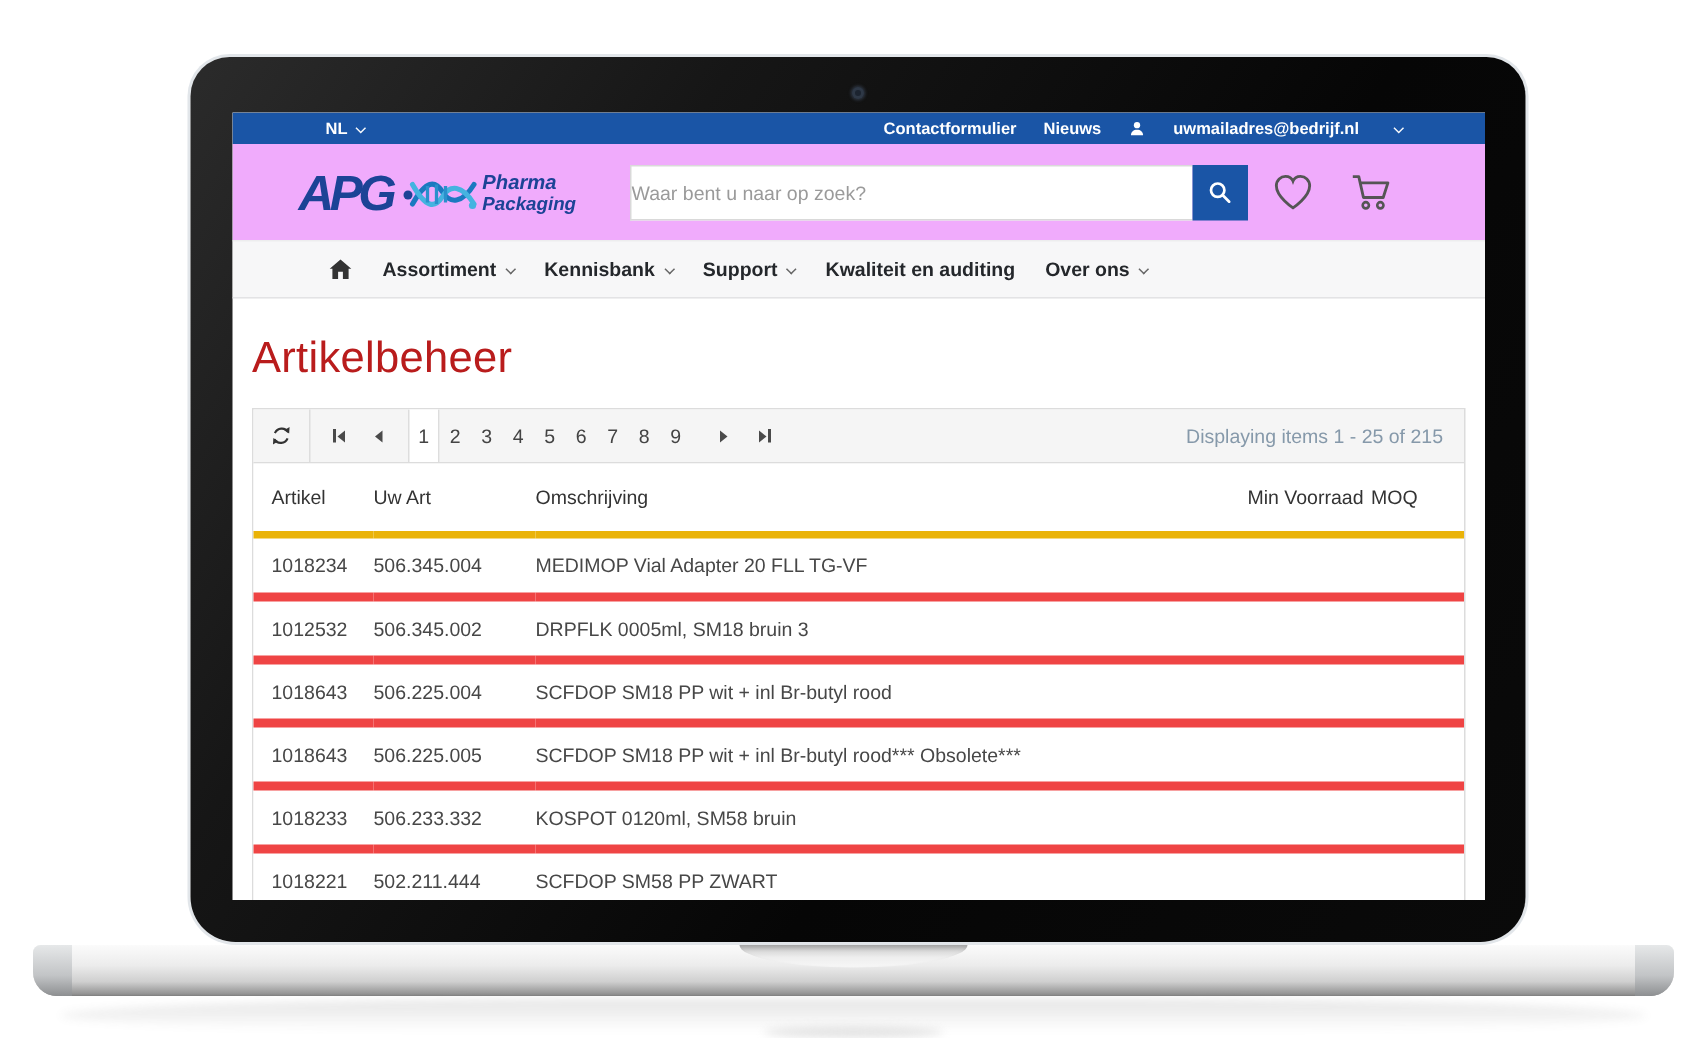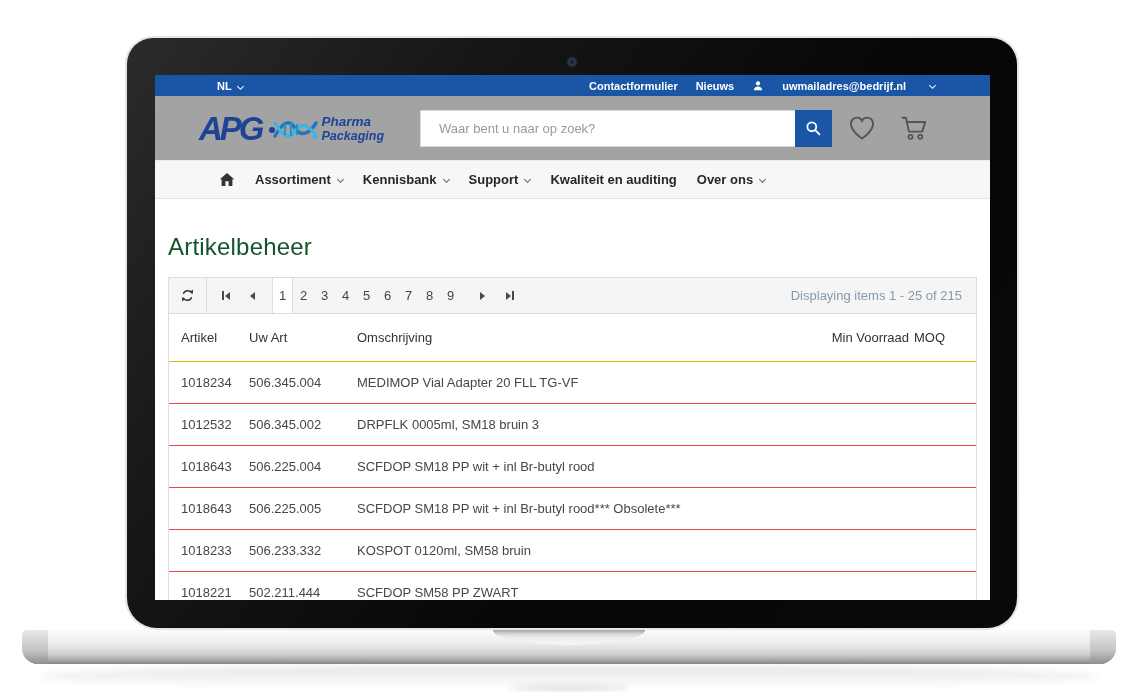--- a/index.html
+++ b/index.html
@@ -39,49 +39,49 @@
   .topbar { height:21px; background:#1a55a6; color:#fff; display:flex; align-items:center;
             justify-content:space-between; padding:0 55px 0 62px; font-size:11px; font-weight:bold; }
   .topbar a, .topbar .tb-item { color:#fff; text-decoration:none; cursor:pointer; }
   .topbar-right { display:flex; align-items:center; gap:18px; }
   .chev { display:inline-block; width:6px; height:6px; border-right:1.4px solid #555;
           border-bottom:1.4px solid #555; transform:rotate(45deg); margin-left:6px; vertical-align:2px; }
   .chev-white { width:5px; height:5px; border-color:rgba(255,255,255,.95); vertical-align:1px; }
   .user-wrap { display:flex; align-items:center; gap:18px; }
 
   
-  .header { height:64px; display:flex; align-items:center; padding:0 62px 0 44px; background:#a3a3a3; }
+  .header { height:64px; display:flex; align-items:center; padding:0 62px 0 44px; background:#f0abfc; }
   .logo { display:flex; align-items:center; width:201px; cursor:pointer; }
   .logo-apg { font-size:33px; font-weight:bold; font-style:italic; color:#1c4396;
               letter-spacing:-3px; line-height:1; }
   .logo-dna { margin:2px 4px 0 6px; }
   .logo-sub { display:flex; flex-direction:column; font-style:italic; font-weight:bold;
               color:#1c4396; line-height:1.05; margin-top:2px; }
   .logo-sub .l1 { font-size:13.5px; }
   .logo-sub .l2 { font-size:12.5px; }
   .search { width:412px; margin-left:20px; display:flex; height:37px; }
-  .search input { flex:1; border:1px solid #d9d9d9; border-right:none; padding:0 18px;
+  .search input { flex:1; border:1px solid #d9d9d9; border-right:none; padding:0 0;
                   font-size:13px; color:#444; outline:none; font-family:inherit; }
   .search input::placeholder { color:#9a9a9a; }
   .search button { width:37px; height:37px; background:#1a55a6; border:none; cursor:pointer;
                    display:flex; align-items:center; justify-content:center; }
   .hicons { margin-left:auto; display:flex; align-items:center; gap:24px; }
   .hicon { cursor:pointer; display:flex; }
 
   
   .nav { height:39px; background:#f7f7f8; border-top:1px solid #ededee; border-bottom:1px solid #e3e3e5;
          display:flex; align-items:center; padding:0 0 0 64px; gap:20px; }
   .nav-home { display:flex; cursor:pointer; }
   .nav-items { display:flex; gap:20px; }
   .nav-item { font-size:13px; font-weight:bold; color:#24272b; cursor:pointer; white-space:nowrap;text-align:right; }
   .nav-item .chev { width:5px; height:5px; border-color:#666; margin-left:7px; }
 
   
   .main { padding:0 13px; }
-  .page-title { font-size:24px; font-weight:normal; color:#14532d; margin:34px 0 16px; letter-spacing:.2px; }
+  .page-title { font-size:29px; font-weight:normal; color:#b91c1c; margin:24px 0 16px; letter-spacing:.2px; }
 
   .grid { border:1px solid #dcdcdc; }
   .toolbar { height:36px; background:#f5f5f5; border-bottom:1px solid #dcdcdc;
              display:flex; align-items:center; font-size:13px; color:#444; }
   .tb-refresh { width:38px; height:100%; display:flex; align-items:center; justify-content:center;
                 border-right:1px solid #ddd; cursor:pointer; }
   .tb-btn { width:27px; height:100%; display:flex; align-items:center; justify-content:center;
             cursor:pointer; gap:1px; }
   .tri-l { width:0; height:0; border-right:5px solid #4a4a4a; border-top:4px solid transparent;
            border-bottom:4px solid transparent; }
@@ -90,22 +90,22 @@
   .tb-bar { width:2px; height:9px; background:#4a4a4a; }
   .pages { display:flex; height:100%; margin-left:6px; }
   .page-num { width:21px; height:100%; display:flex; align-items:center; justify-content:center;
               cursor:pointer; color:#444; }
   .page-num.current { background:#fff; border-left:1px solid #ddd; border-right:1px solid #ddd; }
   .tb-status { margin-left:auto; padding-right:14px; color:#8699aa; font-size:13px; }
 
   table { width:100%; border-collapse:collapse; table-layout:fixed; background:#fff; }
   col.c1{width:80px} col.c2{width:108px} col.c4{width:120px} col.c5{width:62px}
   th { height:47px; font-size:13px; font-weight:normal; color:#333; text-align:left;
-       border-bottom:1px solid #eab308; }
-  td { height:42px; font-size:13px; color:#474747; border-bottom:1px solid #ef4444; }
+       border-bottom:5px solid #eab308; }
+  td { height:42px; font-size:13px; color:#474747; border-bottom:6px solid #ef4444; }
   th:first-child, td:first-child { padding-left:12px; }
   th:nth-child(4), td:nth-child(4) { text-align:right; padding-right:5px; }
   th:nth-child(5), td:nth-child(5) { text-align:left; padding-right:14px; }
 </style>
 </head>
 <body>
 
 <div class="stage">
   <div class="bezel">
     <div class="webcam"></div>

